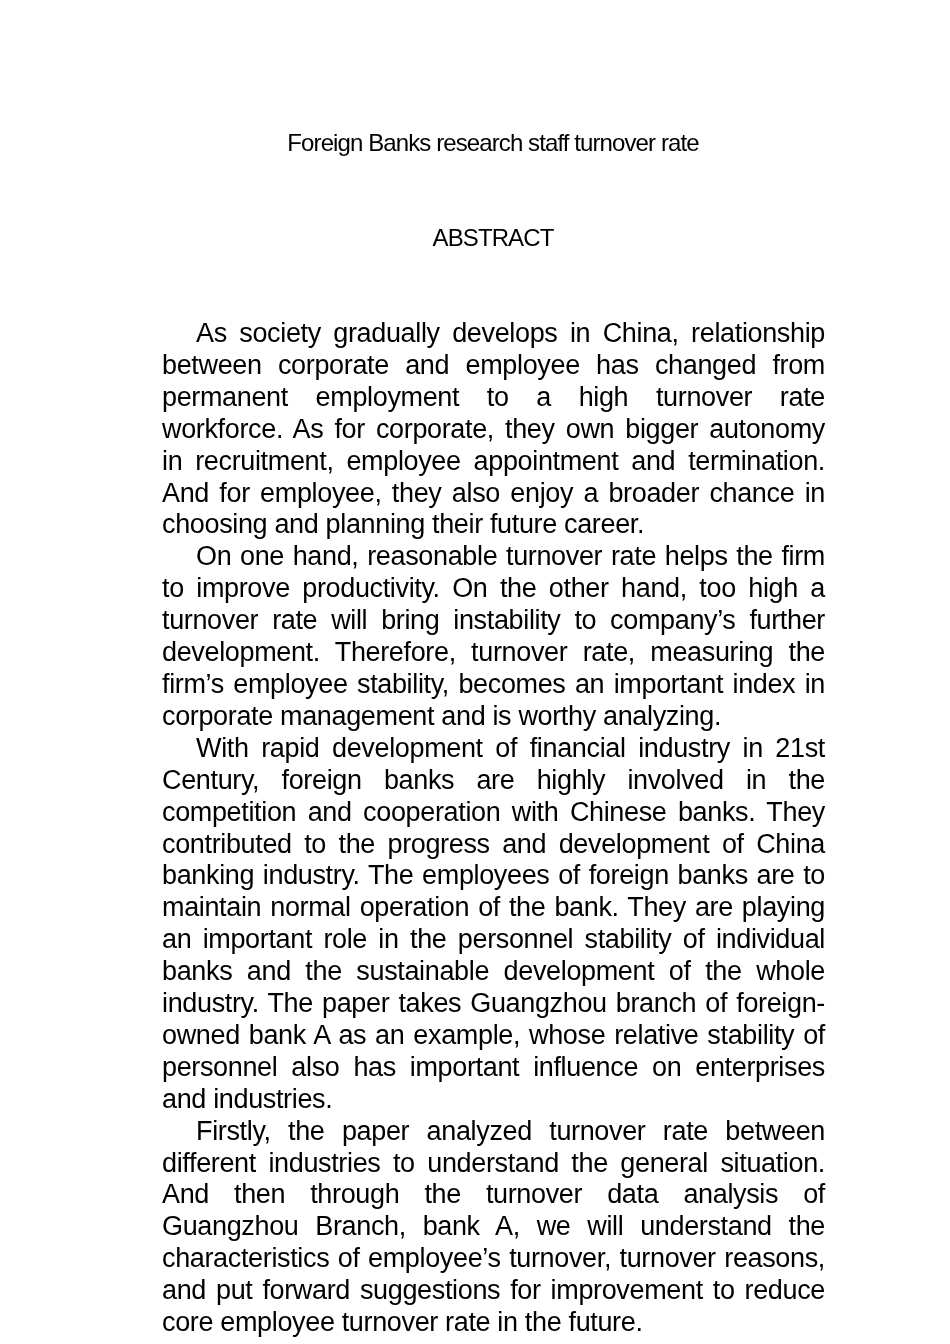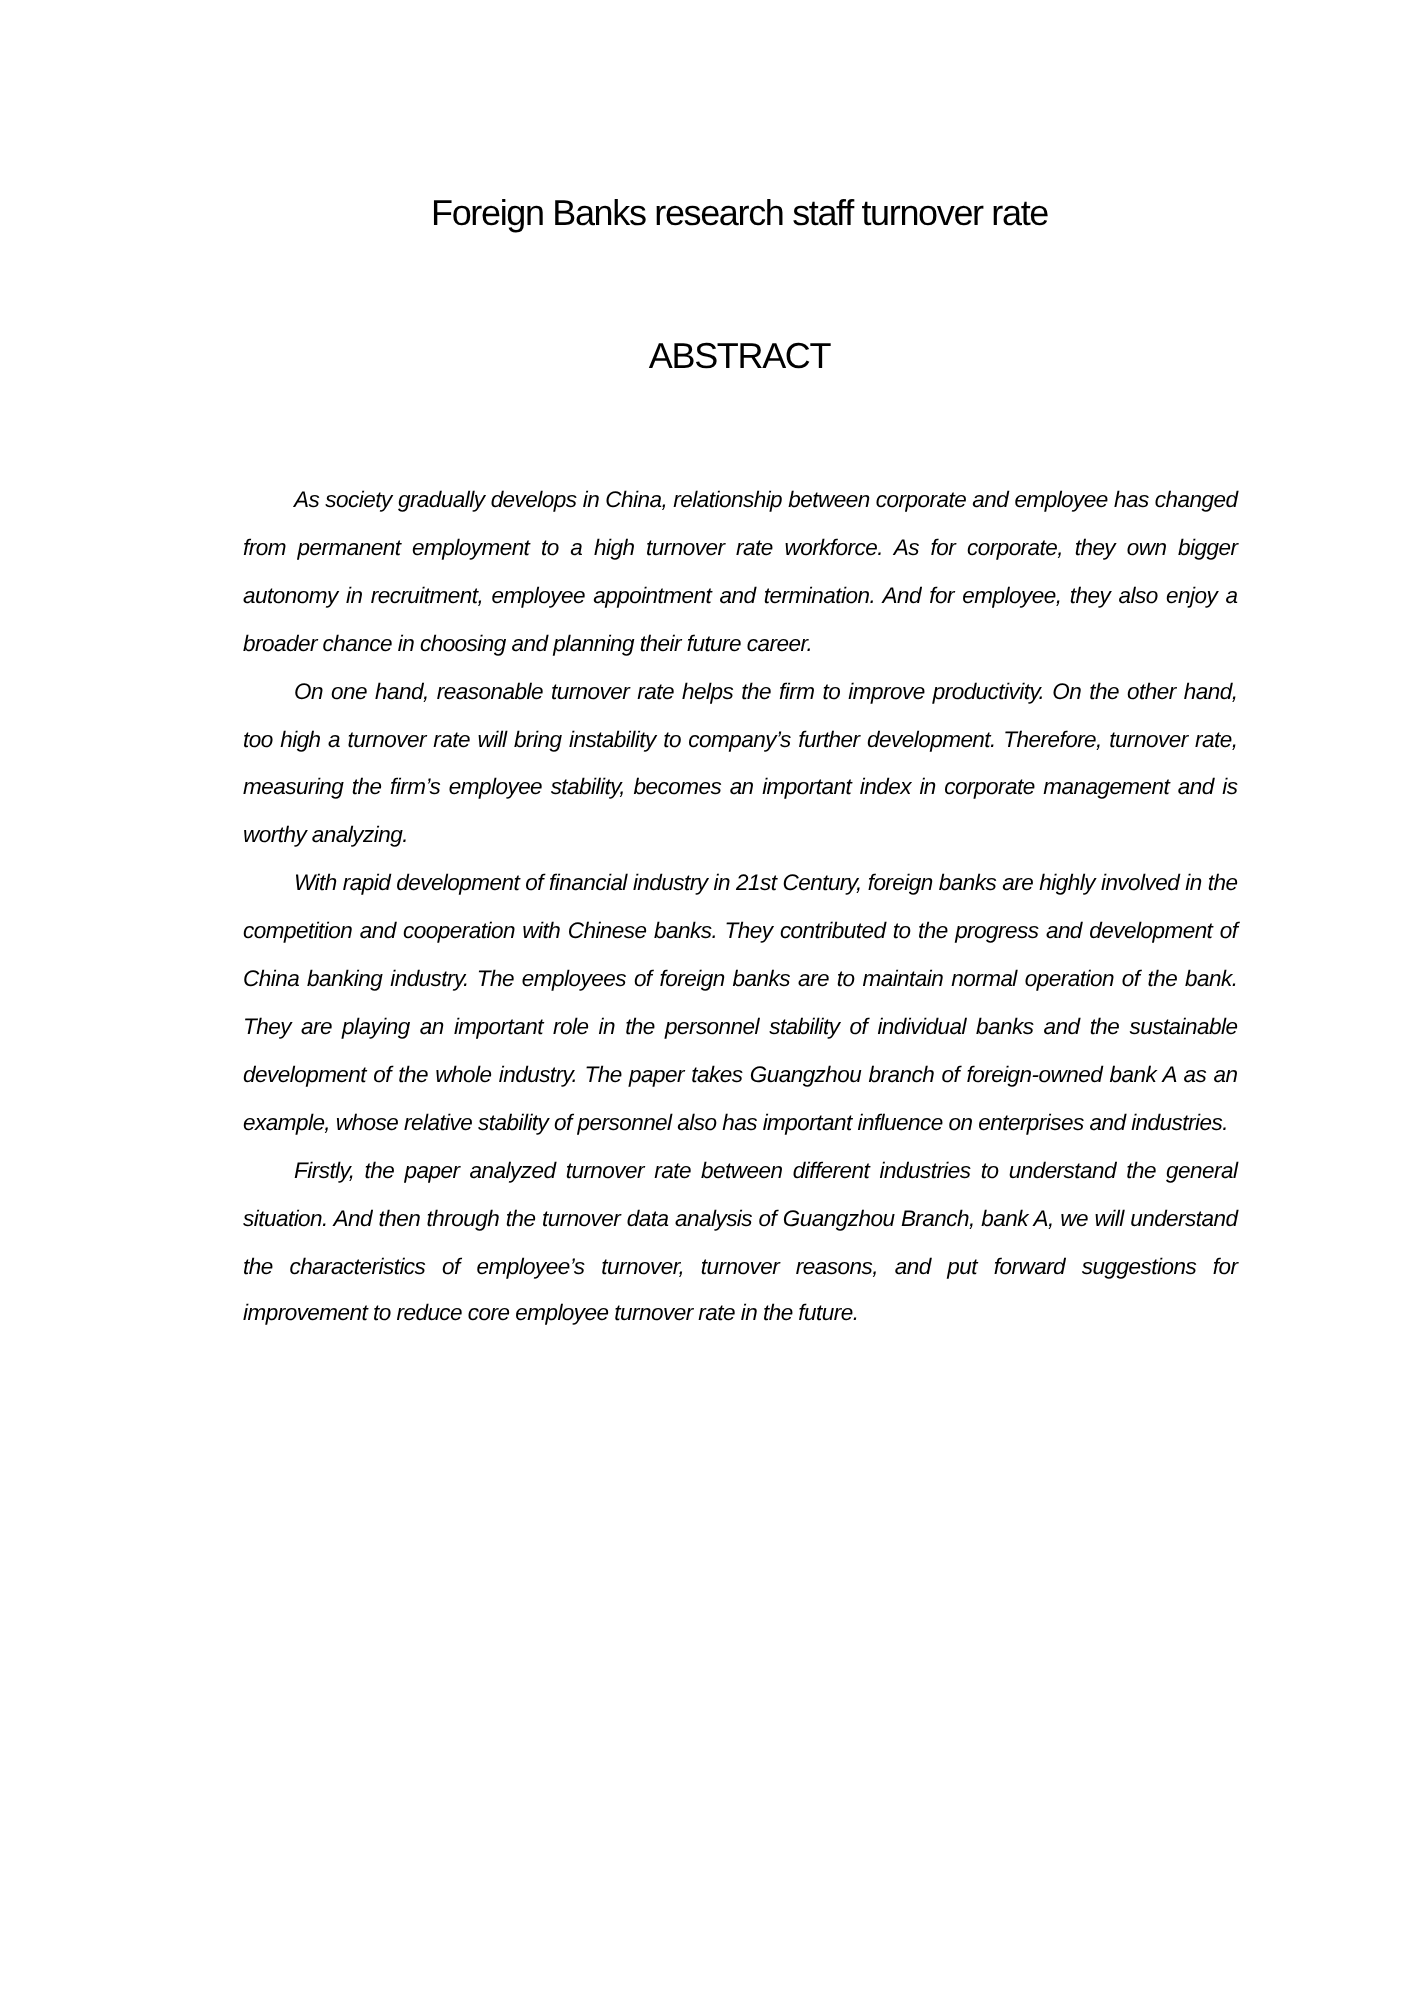--- a/index.html
+++ b/index.html
@@ -48,27 +48,26 @@
       font-weight: normal;
     }
     .abstract-body {
       position: absolute;
       top: 318px;
       left: 162px;
       width: 663px;
     }
     .abstract-body p {
       margin: 0;
-      font-size: 15px;
+      font-size: 27px;
       line-height: 31.9px;
       text-align: justify;
       text-indent: 34px;
       letter-spacing: -0.35px;
       word-spacing: 0px;
-      font-style: italic;
     }
   </style>
 </head>
 <body>
 
 <div class="page">
   <h1 class="doc-title">Foreign Banks research staff turnover rate</h1>
   <h2 class="abstract-heading">ABSTRACT</h2>
   <div class="abstract-body">
     <p>As society gradually develops in China, relationship between corporate and employee has changed from permanent employment to a high turnover rate workforce. As for corporate, they own bigger autonomy in recruitment, employee appointment and termination. And for employee, they also enjoy a broader chance in choosing and planning their future career.</p>

